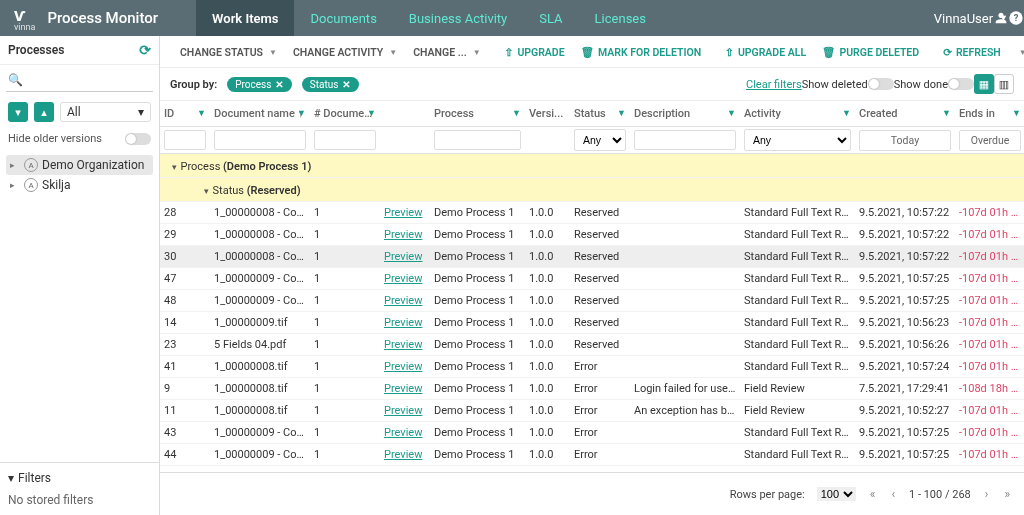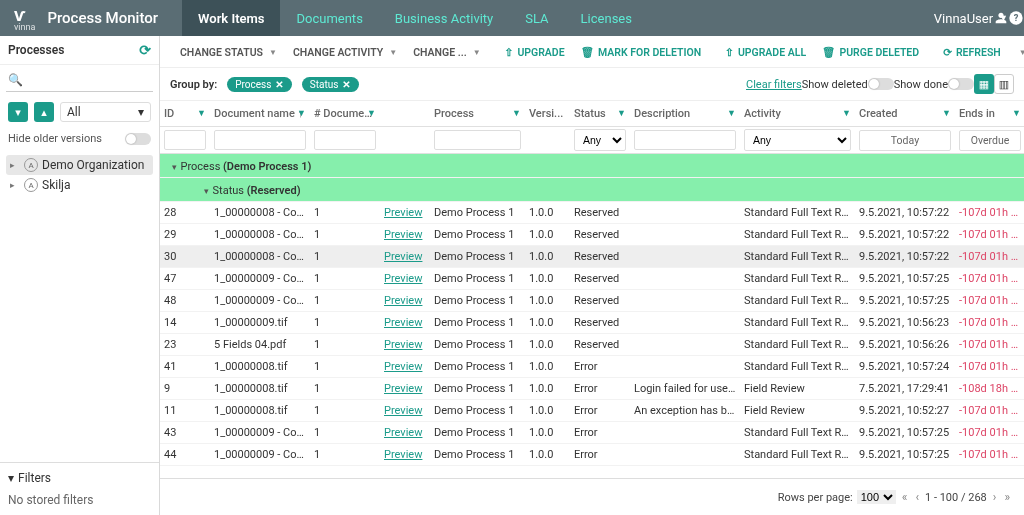--- a/index.html
+++ b/index.html
@@ -4,21 +4,21 @@
 <style>
   * { box-sizing: border-box; margin: 0; padding: 0; }
   body { font-family: -apple-system, BlinkMacSystemFont, "Segoe UI", Roboto, Arial, sans-serif; font-size: 12px; color: #333; background: #fff; width: 1024px; height: 515px; overflow: hidden; }
   
   
   .topnav { background: #5a6d74; height: 36px; display: flex; align-items: center; color: #fff; }
   .brand { display: flex; align-items: center; gap: 6px; padding: 0 14px; }
   .brand-logo { font-size: 18px; font-weight: bold; }
   .brand-sub { font-size: 9px; opacity: .8; margin-top: -4px; }
   .brand-title { font-size: 15px; font-weight: 500; margin-left: 6px; text-align: right; }
-  .nav-tabs { display: flex; align-items: stretch; height: 36px; margin-left: 10px; }
+  .nav-tabs { display: flex; align-items: stretch; height: 36px; margin-left: 24px; }
   .nav-tab { padding: 0 16px; display: flex; align-items: center; font-size: 13px; cursor: pointer; color: #5eead4; }
   .nav-tab.active { background: #3d5158; color: #fff; font-weight: 600; }
   .nav-right { margin-left: auto; display: flex; align-items: center; gap: 0; font-size: 13px; }
   .icon { display: inline-flex; align-items: center; justify-content: center; }
   
   
   .main { display: flex; height: calc(515px - 36px); }
   .sidebar { width: 160px; border-right: 1px solid #d9d9d9; display: flex; flex-direction: column; }
   .sb-head { display: flex; align-items: center; justify-content: space-between; padding: 6px 8px; border-bottom: 1px solid #eee; font-weight: 600; font-size: 12px; }
   .sb-refresh { color: #1b9b8a; font-size: 14px; cursor: pointer; }
@@ -57,30 +57,30 @@
   
   
   .tbl-wrap { flex: 1; overflow: auto; position: relative; }
   table { border-collapse: collapse; width: 100%; table-layout: fixed; }
   thead th { font-size: 11px; font-weight: 500; color: #666; text-align: left; padding: 6px 4px; border-bottom: 1px solid #e0e0e0; position: relative; white-space: nowrap; overflow: hidden; text-overflow: ellipsis; }
   .th-filter { position: absolute; right: 4px; top: 7px; color: #1b9b8a; font-size: 9px; cursor: pointer; }
   thead tr.filters td { padding: 2px 4px; border-bottom: 1px solid #e0e0e0; }
   thead tr.filters input, thead tr.filters select, thead tr.filters .pill { width: 100%; font-size: 10.5px; padding: 3px 4px; border: 1px solid #ddd; border-radius: 2px; background: #fff; }
   .pill { background: #f0f0f0; text-align: center; color: #666; cursor: pointer; border: 1px solid #ddd; }
   tbody td { font-size: 11px; padding: 4px 4px; border-bottom: 1px solid #f2f2f2; white-space: nowrap; overflow: hidden; text-overflow: ellipsis; }
-  .group-row td { background: #86efac; font-size: 11px; padding: 6px 4px 4px; }
+  .group-row td { background: #fef9c3; font-size: 11px; padding: 6px 4px 4px; }
   .group-row .g-caret { font-size: 9px; margin: 0 4px 0 8px; color: #555; }
   .subgroup-row td { padding-left: 24px; }
   .bold { font-weight: 600; }
   .preview { color: #1b9b8a; text-decoration: underline; cursor: pointer; }
   .red { color: #d46; }
   .row-hl td { background: #eeeeee; }
   
   
-  .footer { border-top: 1px solid #ddd; height: 37px; display: flex; align-items: center; justify-content: flex-end; gap: 4px; padding: 0 12px; font-size: 11px; color: #444; }
+  .footer { border-top: 1px solid #ddd; height: 43px; display: flex; align-items: center; justify-content: flex-end; gap: 12px; padding: 0 12px; font-size: 11px; color: #444; }
   .pg-btn { cursor: pointer; color: #888; font-size: 12px; padding: 0 2px; }
   .pg-sel { border: none; font-size: 11px; cursor: pointer; }
   
   .user-ico svg, .help-ico svg { fill: #fff; }
 </style>
 </head>
 <body>
 
 <div class="topnav">
   <div class="brand">

